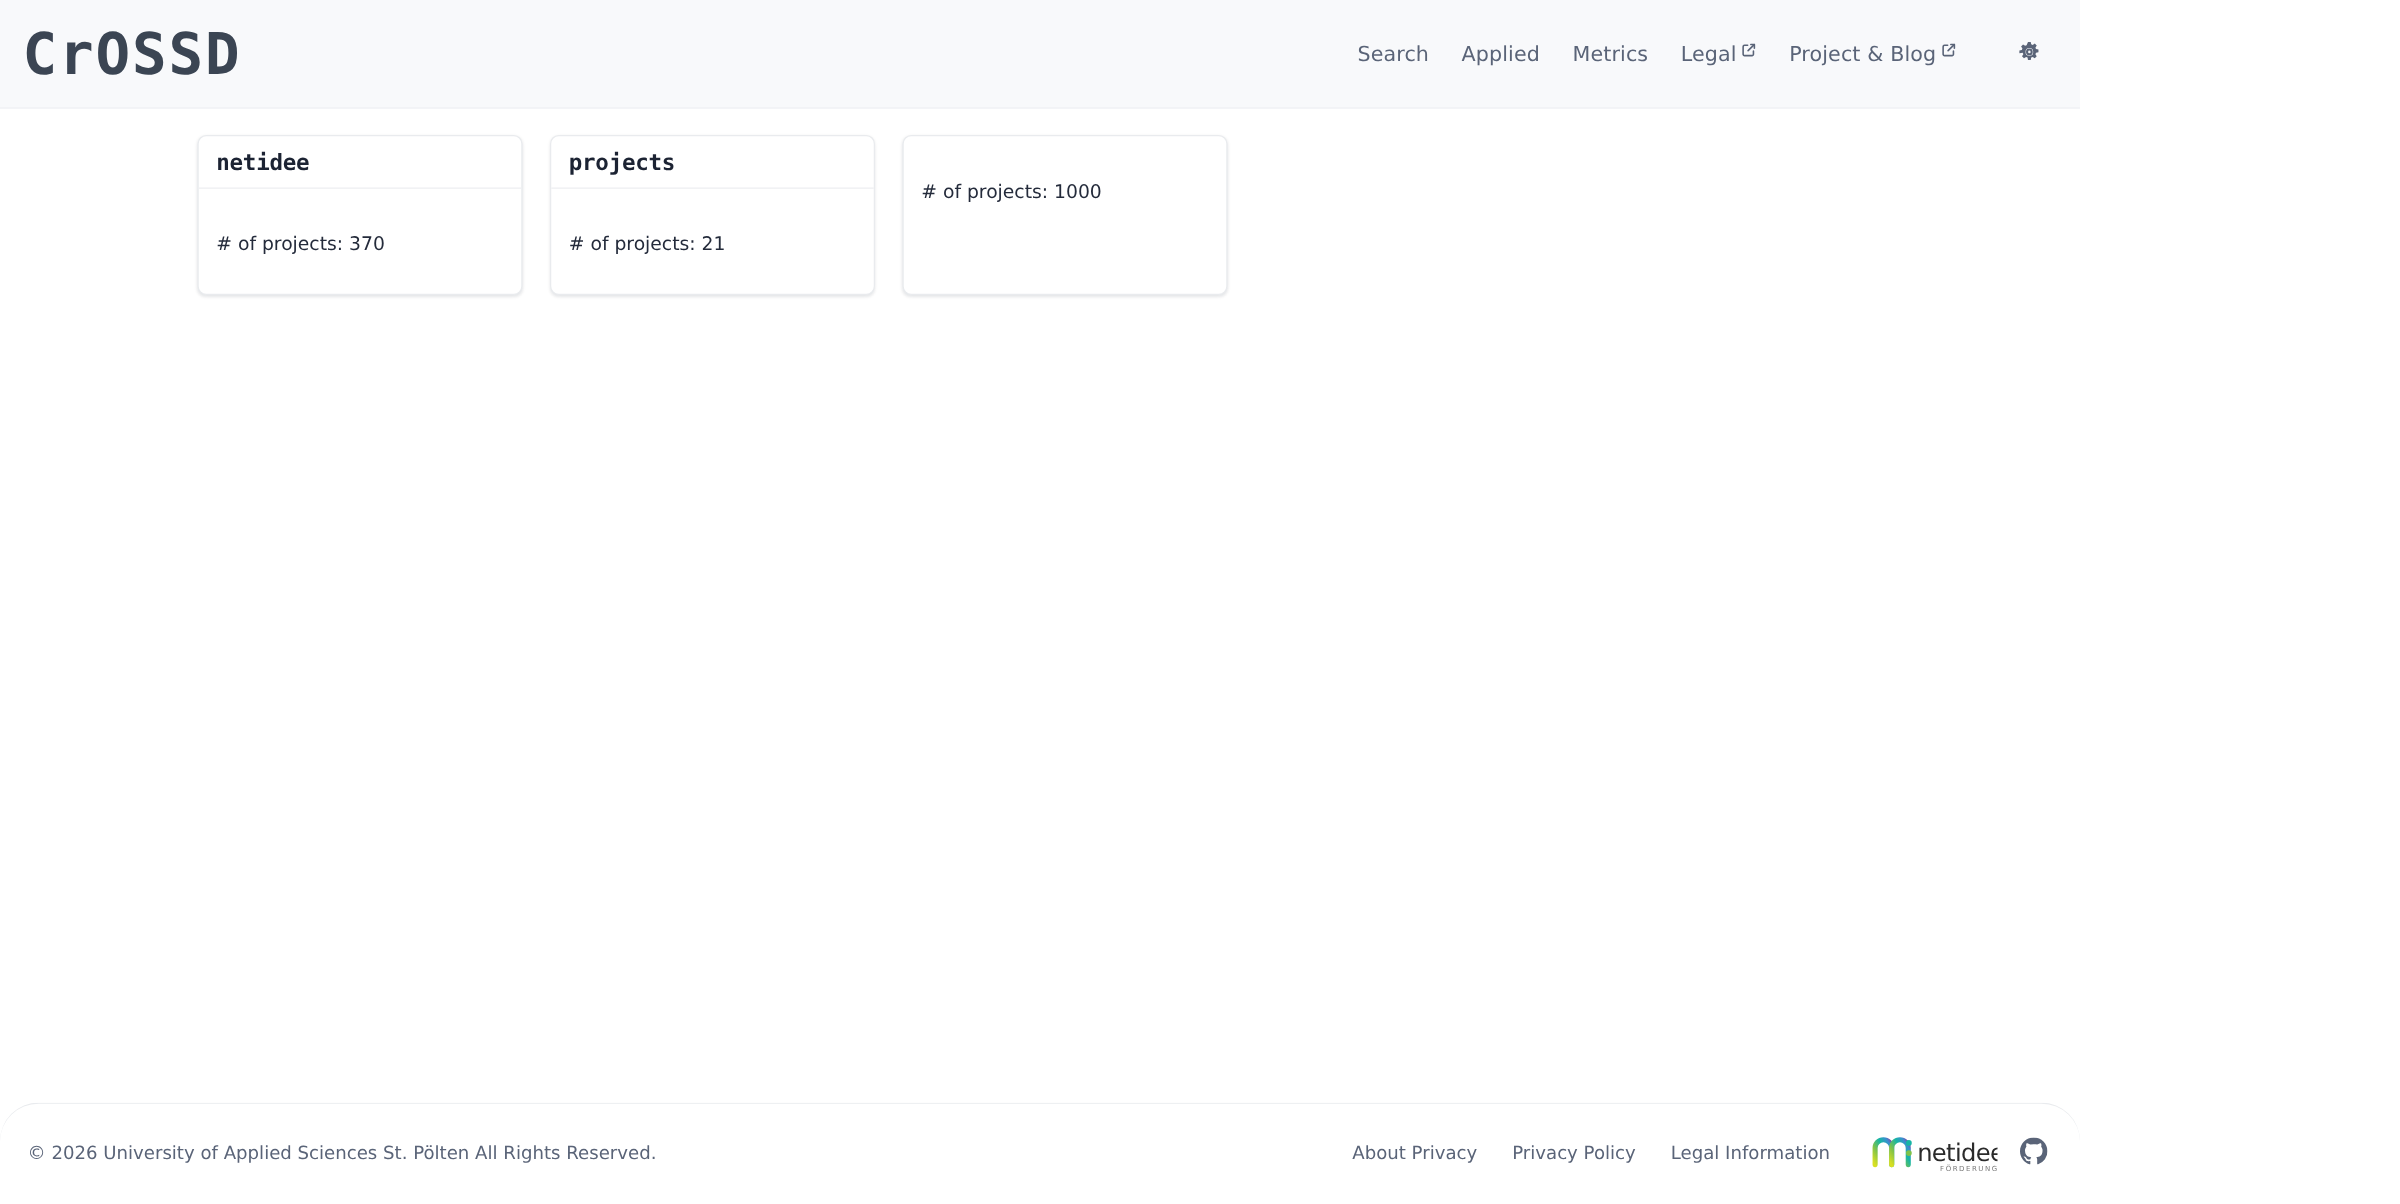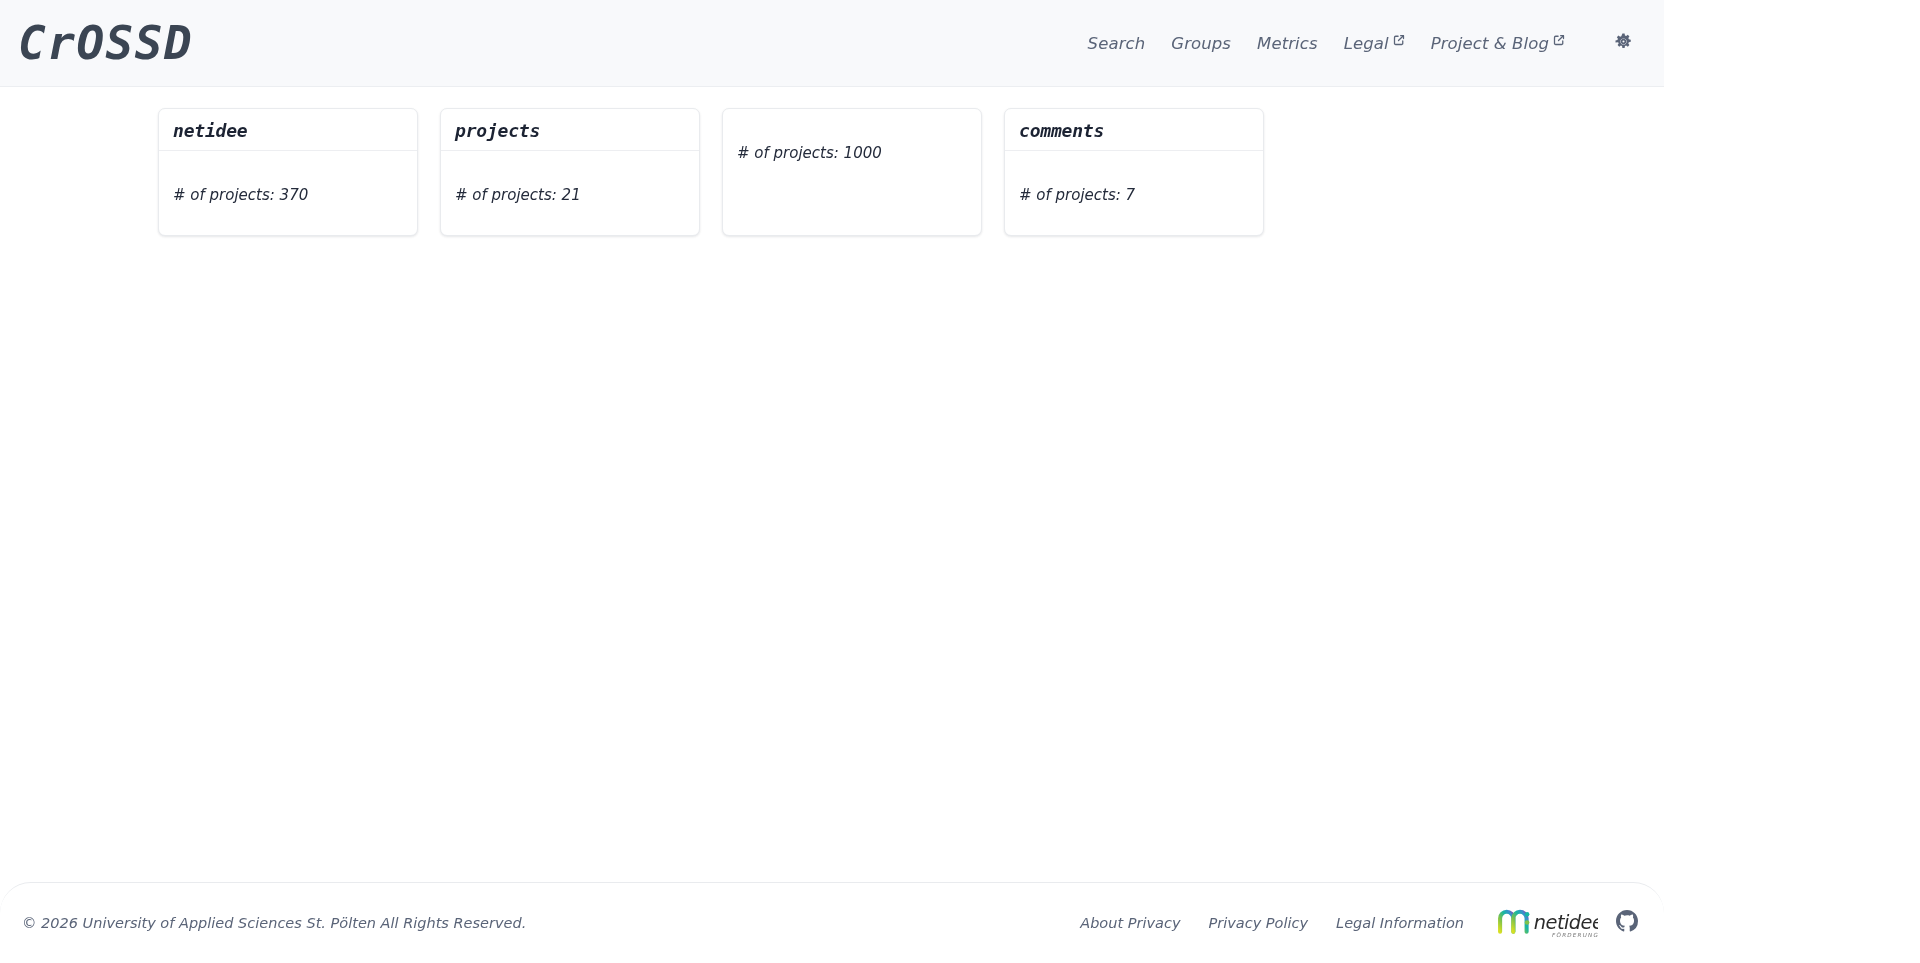--- a/index.html
+++ b/index.html
@@ -13,21 +13,20 @@
     -webkit-font-smoothing: antialiased;
   }
 
   .page {
     width: 1664px;
     height: 963px;
     display: flex;
     flex-direction: column;
     position: relative;
     overflow: hidden;
-    font-style: italic;
   }
 
   
   .header {
     height: 87px;
     flex: 0 0 87px;
     background: #f8f9fb;
     border-bottom: 1px solid #eceef1;
     display: flex;
     align-items: center;
@@ -200,21 +199,21 @@
   <header class="header">
     <a class="brand" href="#">CrOSSD</a>
 
     <nav class="nav">
 
       <a class="nav-link" href="#">
         <span>Search</span>
       </a>
 
       <a class="nav-link" href="#">
-        <span>Groups</span>
+        <span>Applied</span>
       </a>
 
       <a class="nav-link" href="#">
         <span>Metrics</span>
       </a>
 
       <a class="nav-link" href="#">
         <span>Legal</span>
         <span class="ext-icon">
           <svg width="12" height="12" viewBox="0 0 16 16" fill="none" stroke="#5a6478" stroke-width="1.7" stroke-linecap="round" stroke-linejoin="round">
@@ -268,28 +267,20 @@
           <div class="card-stat"># of projects: 21</div>
         </div>
       </a>
 
       <a class="card" href="#">
         <div class="card-body">
           <div class="card-stat"># of projects: 1000</div>
         </div>
       </a>
 
-      <a class="card" href="#">
-        <div class="card-header">
-          <div class="card-title">comments</div>
-        </div>
-        <div class="card-body">
-          <div class="card-stat"># of projects: 7</div>
-        </div>
-      </a>
 
     </div>
   </main>
 
   <footer class="footer">
 
     <div class="footer-copy">© 2026 University of Applied Sciences St. Pölten All Rights Reserved.</div>
 
     <div class="footer-right">
 

